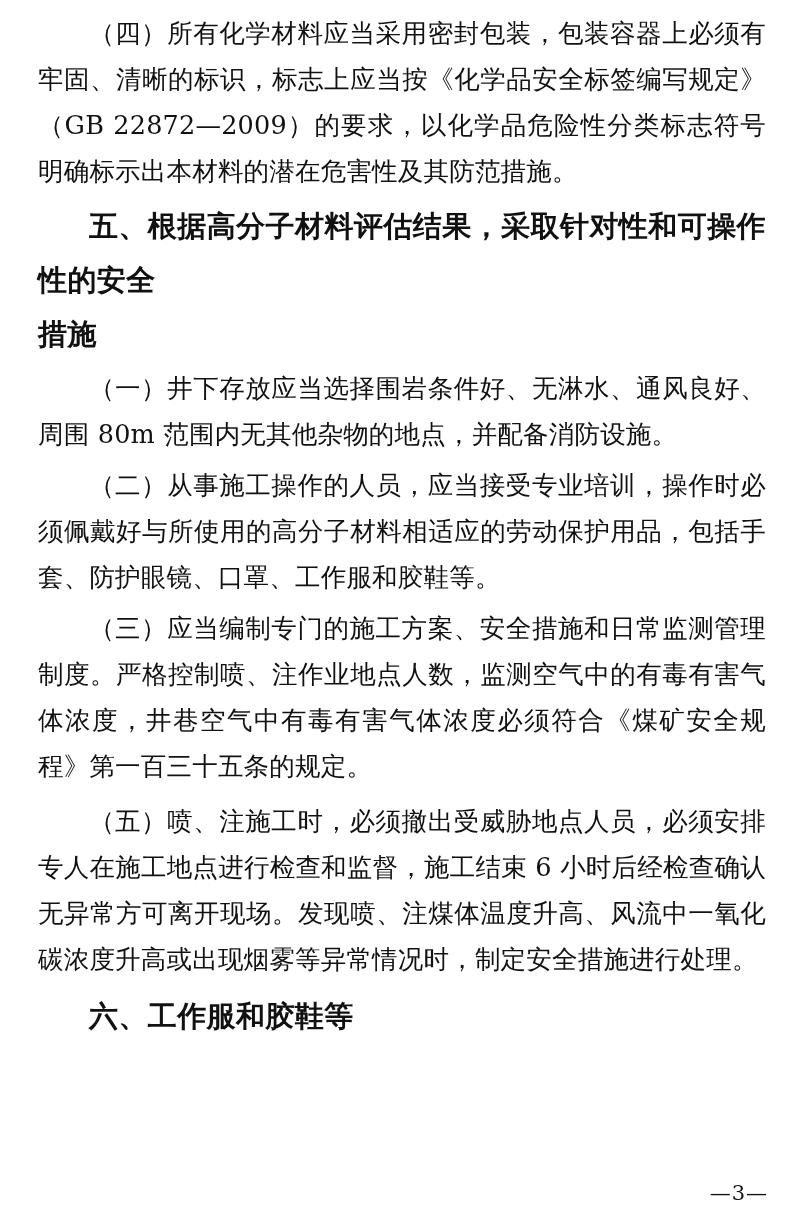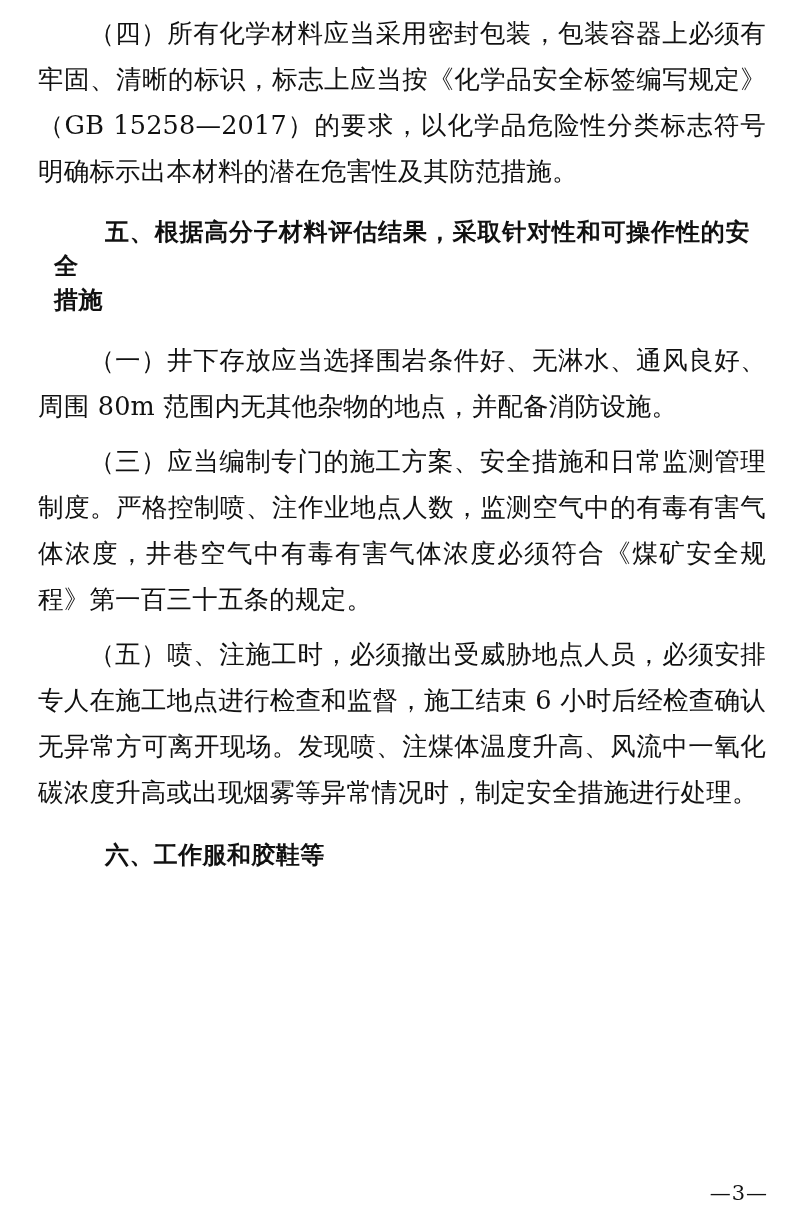--- a/index.html
+++ b/index.html
@@ -37,24 +37,24 @@
     text-align: justify;
     text-justify: inter-ideograph;
     margin: 0 0 1px 0;
     text-indent: 0;
     font-weight: 400;
   }
   .para.indent {
     text-indent: 51px;
   }
   .heading {
-    font-size: 24px;
-    line-height: 34px;
+    font-size: 29px;
+    line-height: 54px;
     font-weight: bold;
-    margin: 16px;
+    margin: 0;
     text-indent: 51px;
     letter-spacing: 0.4px;
     text-align: justify;
     text-justify: inter-ideograph;
   }
   .heading .cont {
     display: block;
     text-indent: 0;
   }
   .gap-small { height: 4px; }
@@ -68,35 +68,36 @@
     color: #111111;
     letter-spacing: 1px;
   }
 </style>
 </head>
 <body>
 
 <div id="page">
   <div class="doc-body">
 
-    <p class="para indent">（四）所有化学材料应当采用密封包装，包装容器上必须有牢固、清晰的标识，标志上应当按《化学品安全标签编写规定》（GB 15258—2017）的要求，以化学品危险性分类标志符号明确标示出本材料的潜在危害性及其防范措施。</p>
+    <p class="para indent">（四）所有化学材料应当采用密封包装，包装容器上必须有牢固、清晰的标识，标志上应当按《化学品安全标签编写规定》（GB 22872—2009）的要求，以化学品危险性分类标志符号明确标示出本材料的潜在危害性及其防范措施。</p>
 
     <div class="gap-small"></div>
 
     <div class="heading">
       <span>五、根据高分子材料评估结果，采取针对性和可操作性的安全</span>
       <span class="cont">措施</span>
     </div>
 
     <div class="gap-small"></div>
 
     <p class="para indent">（一）井下存放应当选择围岩条件好、无淋水、通风良好、周围 80m 范围内无其他杂物的地点，并配备消防设施。</p>
 
     <div class="gap-small"></div>
 
+    <p class="para indent">（二）从事施工操作的人员，应当接受专业培训，操作时必须佩戴好与所使用的高分子材料相适应的劳动保护用品，包括手套、防护眼镜、口罩、工作服和胶鞋等。</p>
 
     <div class="gap-small"></div>
 
     <p class="para indent">（三）应当编制专门的施工方案、安全措施和日常监测管理制度。严格控制喷、注作业地点人数，监测空气中的有毒有害气体浓度，井巷空气中有毒有害气体浓度必须符合《煤矿安全规程》第一百三十五条的规定。</p>
 
     <div class="gap-small"></div>
 
 
     <div class="gap-small"></div>
 

